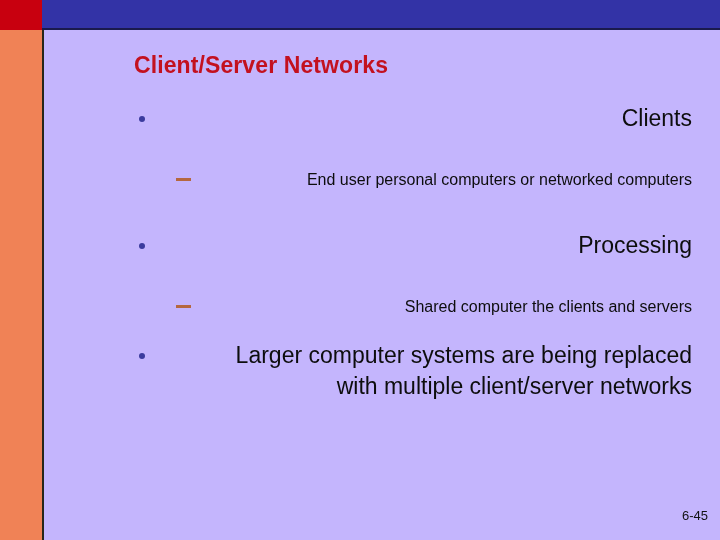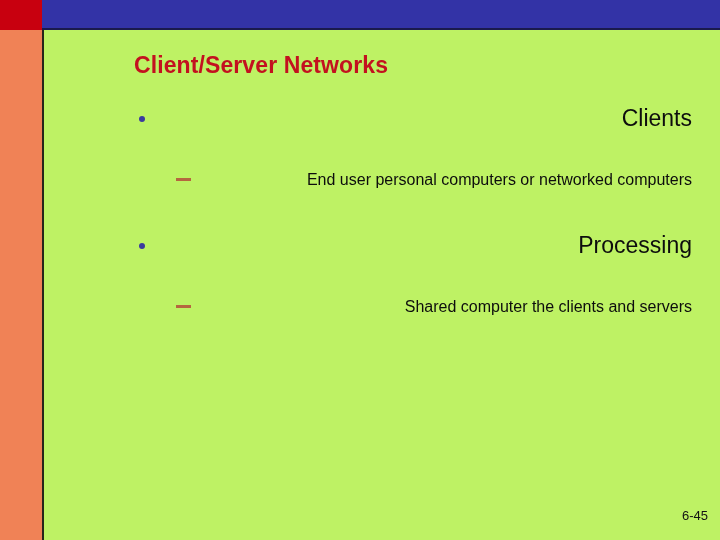--- a/index.html
+++ b/index.html
@@ -5,21 +5,21 @@
   html, body {
     margin: 0;
     padding: 0;
     background: #ffffff;
   }
   #slide {
     position: relative;
     width: 720px;
     height: 540px;
     overflow: hidden;
-    background: #bef264;
+    background: #c4b5fd;
     font-family: "Liberation Sans", sans-serif;
   }
 
   
   .top-rule {
     position: absolute;
     left: 0; top: 0;
     width: 720px; height: 2px;
     background: #1a1a4d;
   }
@@ -156,18 +156,27 @@
         <span>Processing</span>
       </div>
       <div class="l2">
         <span class="dash"></span>
         <span>Shared computer the clients and servers</span>
       </div>
     </div>
 
     <div class="gap-c"></div>
 
+    <div class="bullet-group">
+      <div class="l1">
+        <span class="dot"></span>
+        <span>Larger computer systems are being replaced</span>
+      </div>
+      <div class="l1" style="padding-left:34px;">
+        <span>with multiple client/server networks</span>
+      </div>
+    </div>
 
   </div>
 
   <div class="page-num">6-45</div>
 
 </div>
 
 </body></html>

